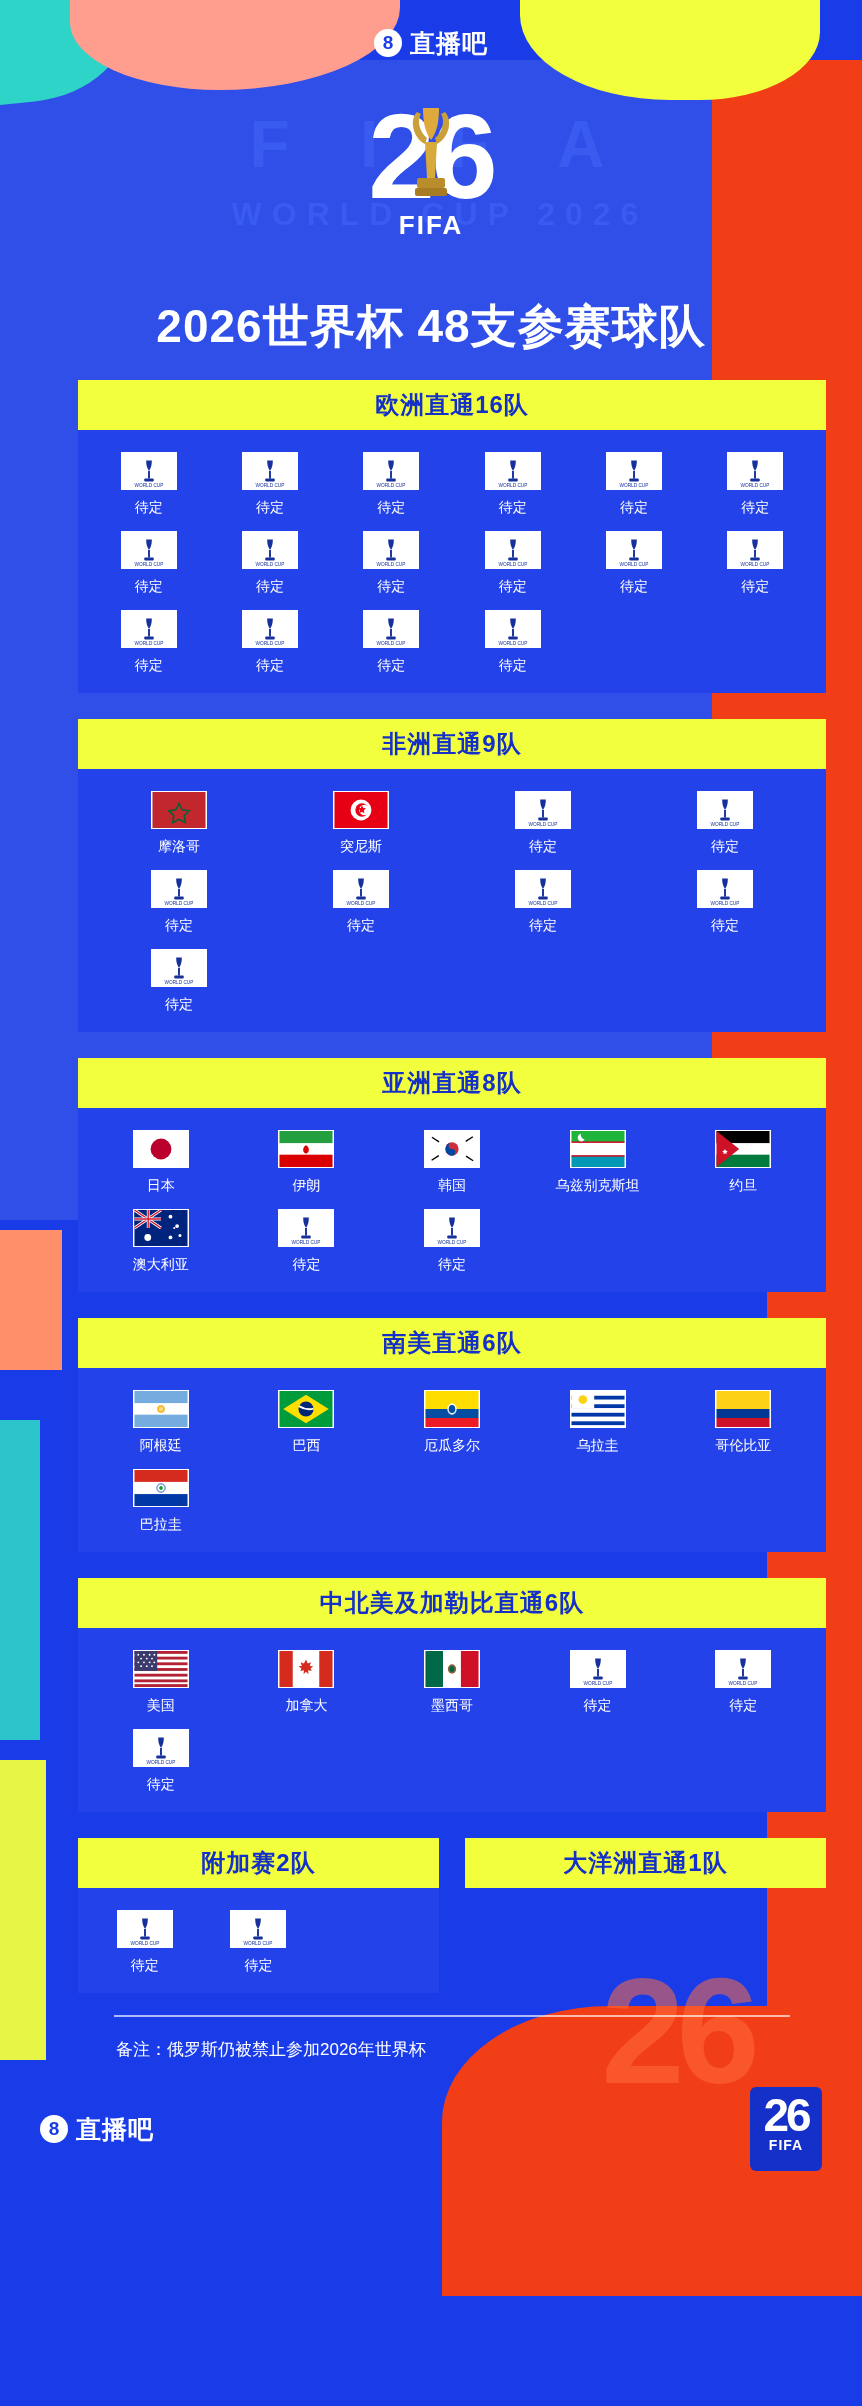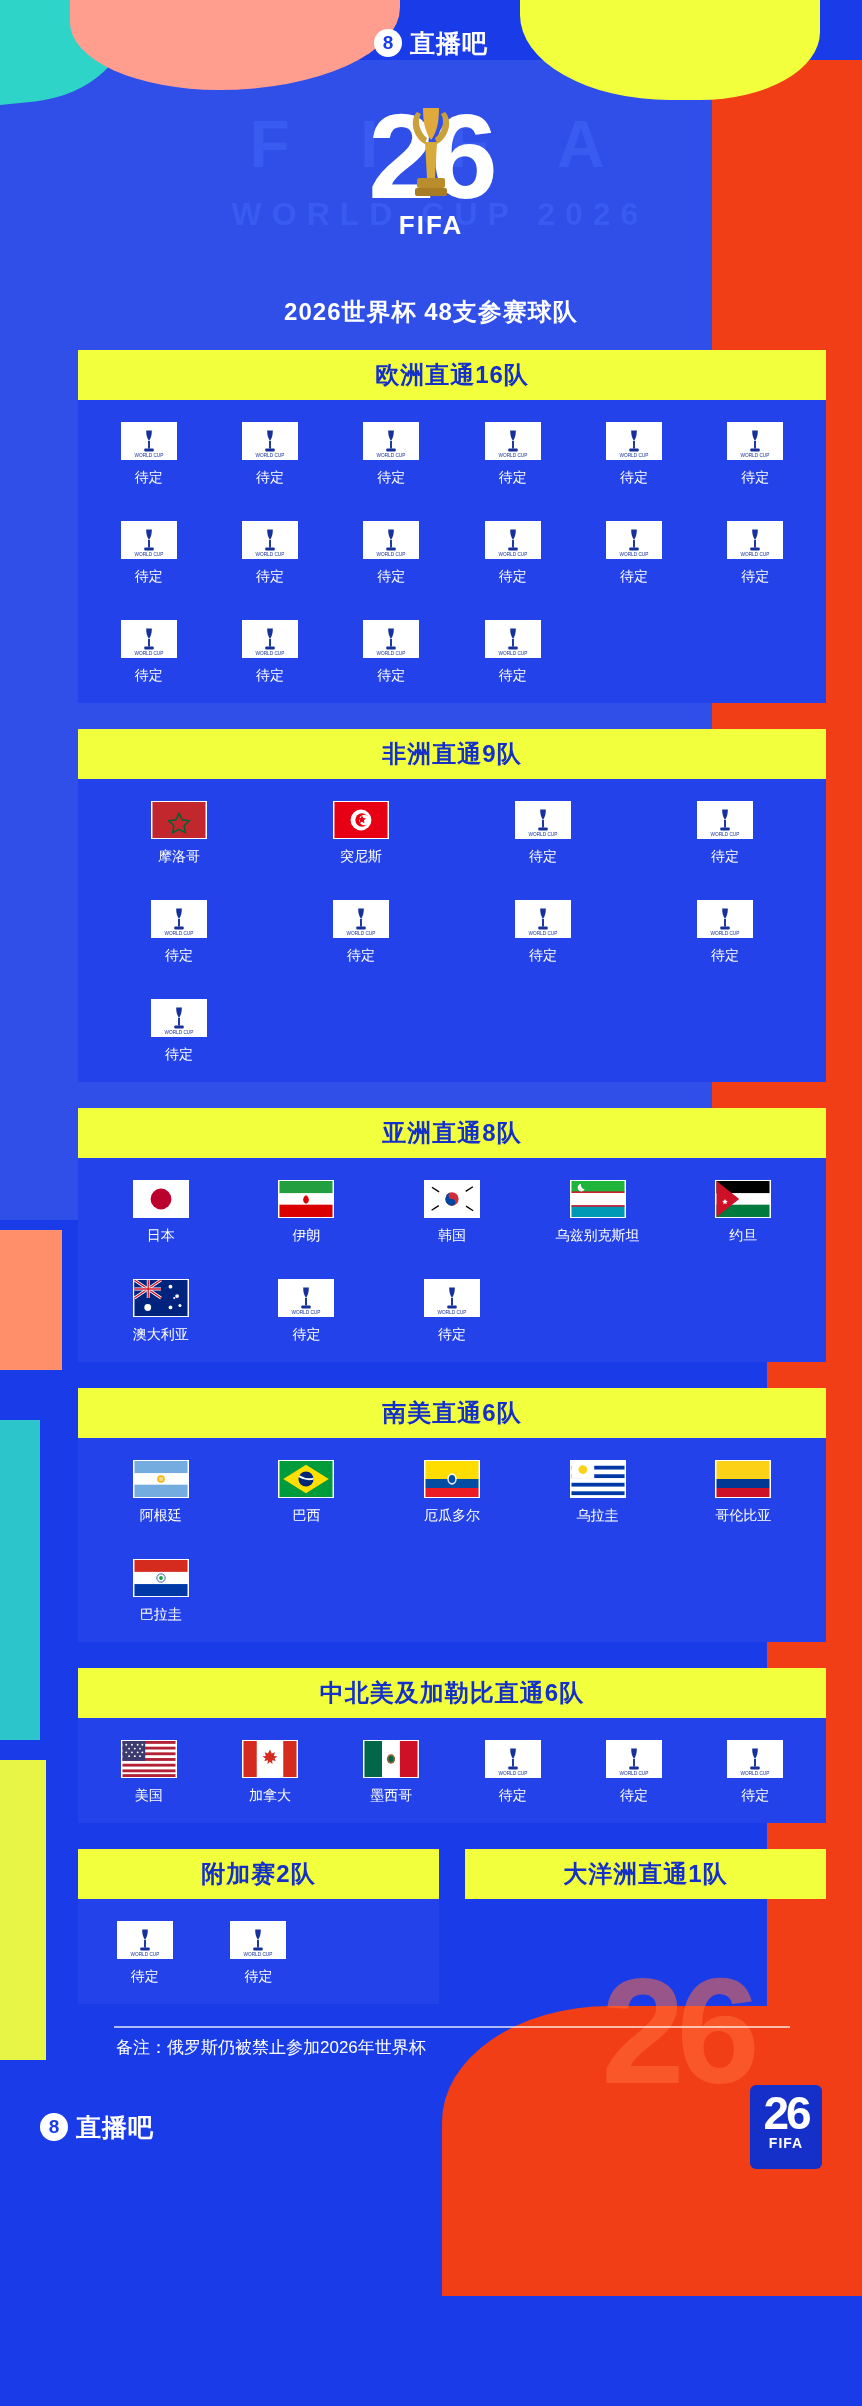--- a/index.html
+++ b/index.html
@@ -82,52 +82,52 @@
   }
   .logo-26{
     font-size:120px;font-weight:bold;color:#fff;line-height:120px;letter-spacing:-4px;
   }
   .logo-fifa{font-size:26px;font-weight:bold;color:#fff;letter-spacing:2px;margin-top:-6px;}
   .trophy{
     position:absolute;left:50%;top:6px;transform:translateX(-50%);
     width:56px;height:120px;
   }
   .main-title{
-    position:relative;text-align:center;color:#fff;font-size:24px;font-weight:bold;
+    position:relative;text-align:center;color:#fff;font-size:46px;font-weight:bold;
     margin:10px 0 22px;letter-spacing:1px;
   }
   
   .wrap{position:relative;padding:0 36px 0 36px;margin-left:42px;}
   .section{margin-bottom:26px;}
   .sec-head{
     background:#f2ff3d;color:#1430c8;font-size:24px;font-weight:bold;
     text-align:center;padding:9px 0;letter-spacing:1px;
   }
   .sec-body{
     background:#2442ea;padding:22px 10px 18px;
   }
   .grid{
-    display:grid;grid-template-columns:repeat(6,1fr);row-gap:34px;justify-items:center;
+    display:grid;grid-template-columns:repeat(6,1fr);row-gap:14px;justify-items:center;
   }
   .team{width:112px;text-align:center;}
   .flag{
     width:56px;height:38px;margin:0 auto 9px;border:1px solid rgba(255,255,255,.55);
     box-sizing:border-box;background:#fff;overflow:hidden;position:relative;
     display:flex;align-items:center;justify-content:center;
   }
   .flag svg{display:block;}
   .team-name{color:#fff;font-size:14px;}
   
   .duo{display:flex;gap:26px;margin-bottom:22px;}
   .duo .section{flex:1;margin-bottom:0;}
   .duo .grid{grid-template-columns:repeat(3,1fr);}
   .duo .grid.single{grid-template-columns:1fr;}
   
   .note{
-    position:relative;color:#fff;font-size:17px;padding:8px 0 0 38px;
+    position:relative;color:#fff;font-size:17px;padding:21px 0 0 38px;
   }
   .note-line{
     position:relative;margin:18px 36px 0;border-top:2px solid rgba(255,255,255,.65);
   }
   
   .footer{
     position:relative;display:flex;align-items:center;justify-content:space-between;
     padding:26px 40px 30px;
   }
   .foot-logo{
@@ -736,21 +736,21 @@
                   </svg>
                 </div>
                 <div class="team-name">巴拉圭</div>
               </div>
             </div>
           </div>
         </div>
         <div class="section">
           <div class="sec-head">中北美及加勒比直通6队</div>
           <div class="sec-body">
-            <div class="grid" style="grid-template-columns: repeat(6, 1fr);">
+            <div class="grid" style="grid-template-columns: repeat(5, 1fr);">
               <div class="team">
                 <div class="flag">
                   <svg viewBox="0 0 56 38" width="54" height="36">
                     <rect width="56" height="38" fill="#fff"></rect>
         <g fill="#b22234">
                       <rect y="0" width="56" height="3"></rect>
                       <rect y="6" width="56" height="3"></rect>
                       <rect y="12" width="56" height="3"></rect>
                       <rect y="18" width="56" height="3"></rect>
                       <rect y="24" width="56" height="3"></rect>

